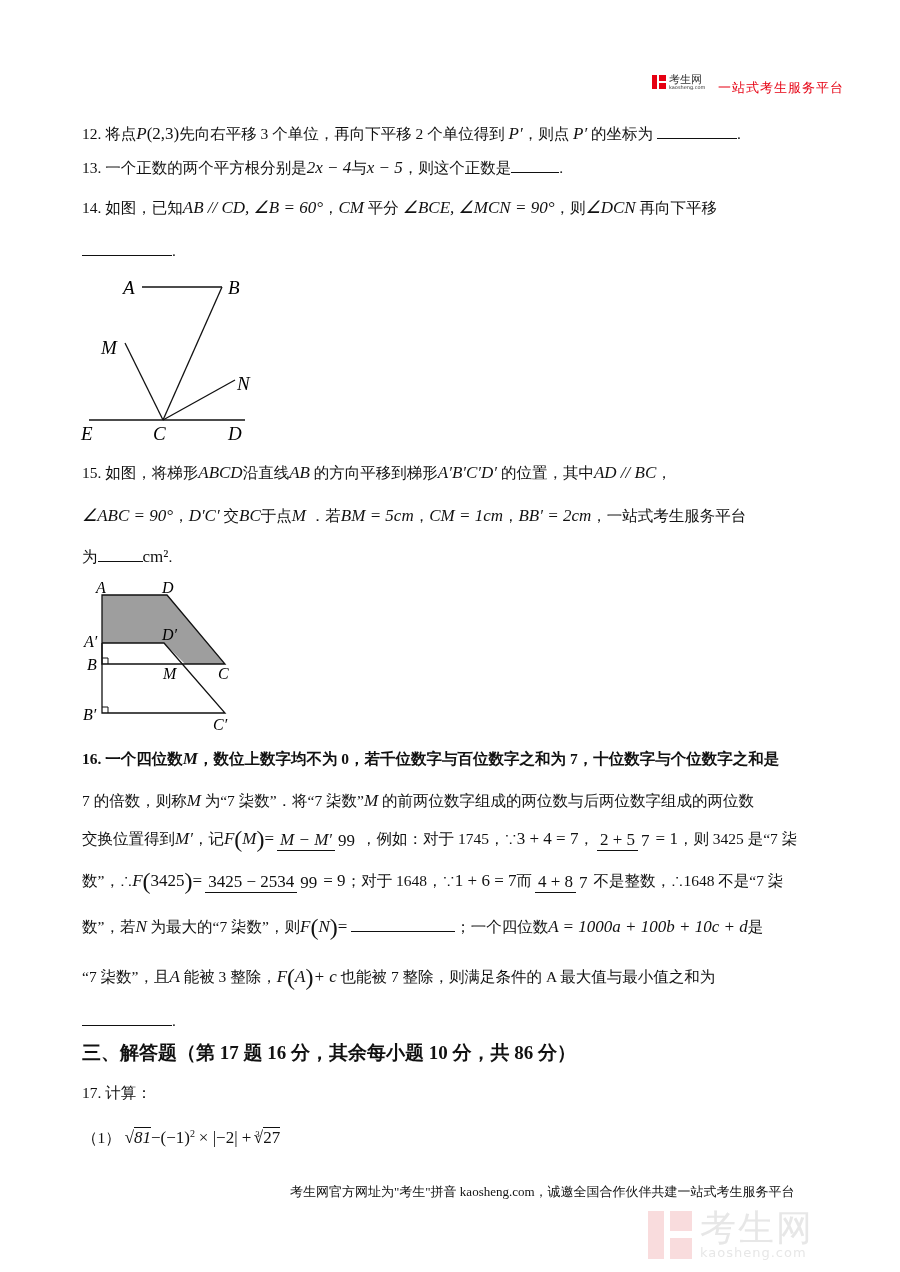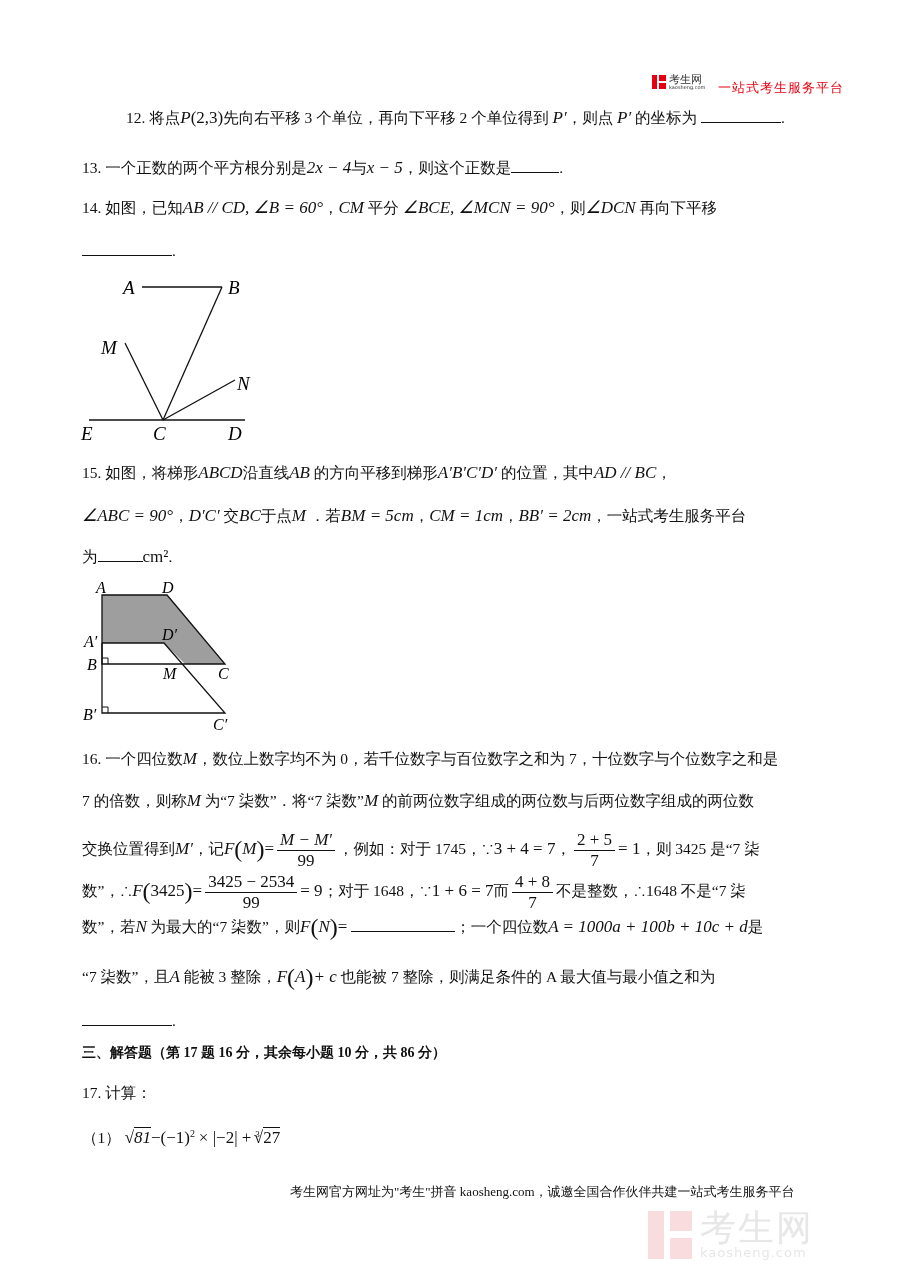--- a/index.html
+++ b/index.html
@@ -3,25 +3,25 @@
 <meta charset="utf-8">
 <style>
   html, body { margin: 0; padding: 0; background: #ffffff; }
   body { width: 900px; height: 1272px; position: relative; overflow: hidden;
          font-family: "Liberation Serif", "DejaVu Serif", serif; color: #111; }
   .abs { position: absolute; }
   .line { position: absolute; left: 82px; font-size: 15.5px; line-height: 22px; white-space: nowrap; }
   .m { font-style: italic; font-family: "Liberation Serif", serif; font-size: 17px; }
   .mn { font-family: "Liberation Serif", serif; font-size: 17px; }
   .blank { display: inline-block; border-bottom: 1px solid #111; height: 14px; vertical-align: baseline; }
-  .frac { display: inline-flex; flex-direction: column; align-items: center; vertical-align: middle; margin: 12px 3px; font-size: 16px; line-height: 20px; }
+  .frac { display: inline-flex; align-items: center; vertical-align: middle; margin: 12px 3px; font-size: 16px; line-height: 20px; }
   .frac .num { padding: 0 3px; border-bottom: 1px solid #111; }
   .frac .den { padding: 0 3px; }
   .big-paren { font-size: 24px; vertical-align: -3px; }
-  .heading { font-weight: bold; font-size: 14px; }
+  .heading { font-weight: bold; font-size: 19px; }
   
   .logo { position: absolute; left: 652px; top: 74px; display: flex; align-items: center; }
   .logo-mark { width: 14px; height: 14px; position: relative; }
   .logo-mark .b1 { position: absolute; left: 0; top: 0; width: 5px; height: 14px; background: #e60012; }
   .logo-mark .b2 { position: absolute; left: 7px; top: 0; width: 7px; height: 6px; background: #e60012; }
   .logo-mark .b3 { position: absolute; left: 7px; top: 8px; width: 7px; height: 6px; background: #e60012; }
   .logo-text { margin-left: 3px; display: flex; flex-direction: column; line-height: 1; }
   .logo-cn { font-family: "DejaVu Sans", sans-serif; font-size: 11px; color: #333; }
   .logo-en { font-family: "DejaVu Sans", sans-serif; font-size: 5px; color: #333; }
   .slogan { position: absolute; left: 718px; top: 79px; font-family: "DejaVu Sans", sans-serif; font-size: 13px; color: #e60012; letter-spacing: 1px; }
@@ -46,21 +46,21 @@
       <div class="b2"></div>
       <div class="b3"></div>
   </div>
   <div class="logo-text">
     <span class="logo-cn">考生网</span>
     <span class="logo-en">kaosheng.com</span>
   </div>
 </div>
 <div class="slogan">一站式考生服务平台</div>
 
-<div class="line" style="top:107px;margin-left:44px;">
+<div class="line" style="top:123px;">
   <span>12.</span>
   <span>将点</span><span class="m">P</span><span class="mn">(2,3)</span><span>先向右平移 3 个单位，再向下平移 2 个单位得到</span>
   <span class="m">P′</span><span>，则点</span>
   <span class="m">P′</span>
   <span>的坐标为</span>
   <span class="blank" style="width:80px;"></span><span>.</span>
 </div>
 
 <div class="line" style="top:157px;">
   <span>13.</span>
@@ -119,21 +119,21 @@
   <text x="92" y="21" font-size="16">D</text>
   <text x="14" y="75" font-size="16">A′</text>
   <text x="92" y="68" font-size="16">D′</text>
   <text x="17" y="98" font-size="16">B</text>
   <text x="93" y="107" font-size="16">M</text>
   <text x="148" y="107" font-size="16">C</text>
   <text x="13" y="148" font-size="16">B′</text>
   <text x="143" y="158" font-size="16">C′</text>
 </svg>
 
-<div class="line" style="top:748px;">
+<div class="line" style="top:748px;font-weight:bold;">
   <span>16.</span>
   <span>一个四位数</span><span class="m">M</span><span>，数位上数字均不为 0，若千位数字与百位数字之和为 7，十位数字与个位数字之和是</span>
 </div>
 <div class="line" style="top:790px;">
   <span>7 的倍数，则称</span><span class="m">M</span>
   <span>为“7 柒数”．将“7 柒数”</span><span class="m">M</span>
   <span>的前两位数字组成的两位数与后两位数字组成的两位数</span>
 </div>
 <div class="line" style="top:818px; line-height:40px;">
   <span>交换位置得到</span><span class="m">M′</span><span>，记</span><span class="m">F</span><span class="big-paren">(</span><span class="m">M</span><span class="big-paren">)</span><span class="mn">=</span><span class="frac">

